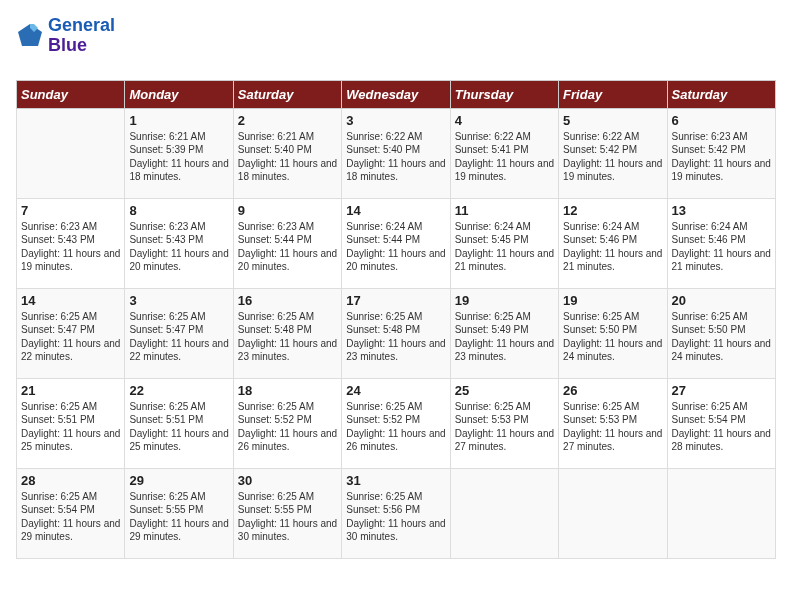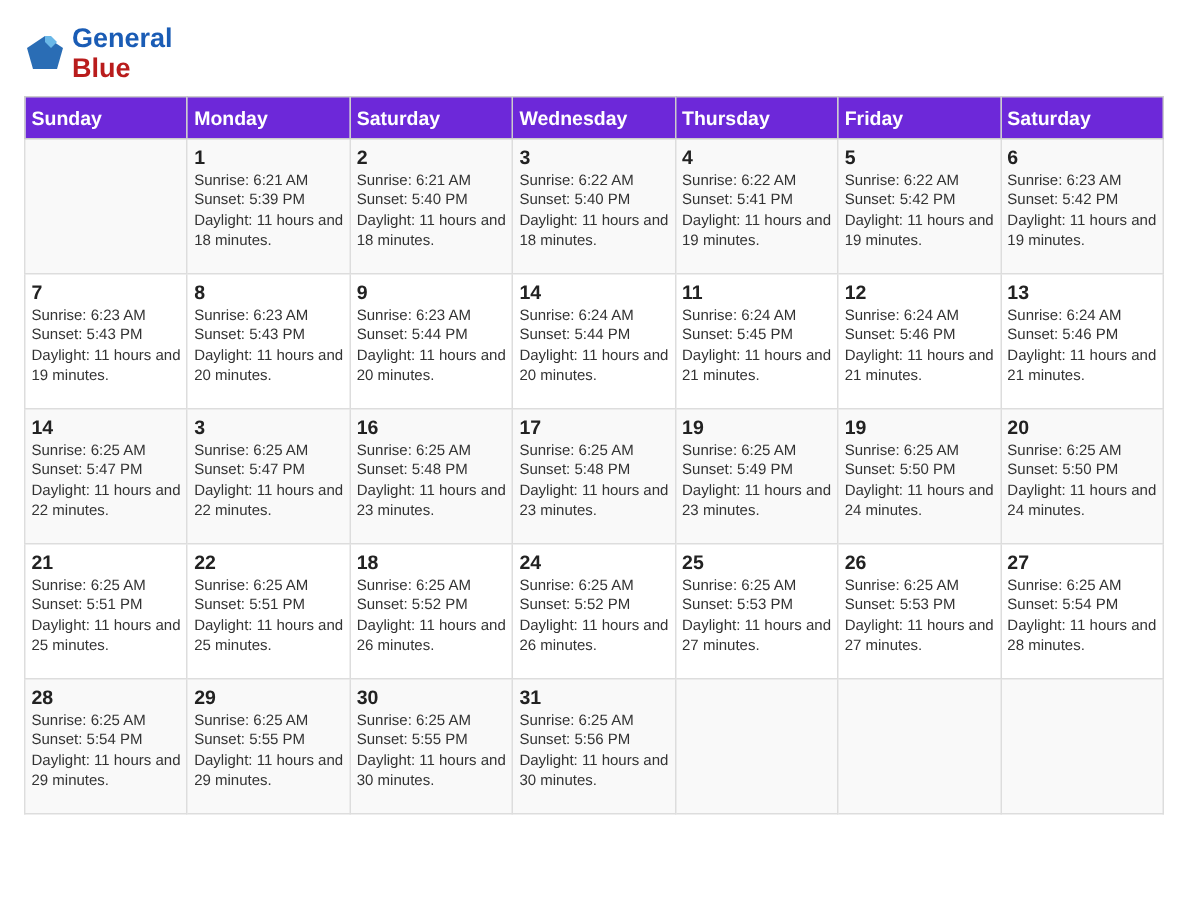--- a/index.html
+++ b/index.html
@@ -7,21 +7,21 @@
       font-family: Arial, sans-serif;
       background: #fff;
       width: 792px;
       min-height: 612px;
       padding: 16px;
     }
     .header {
       display: flex;
       justify-content: space-between;
       align-items: flex-start;
-      margin-bottom: 8px;
+      margin-bottom: 24px;
     }
     .logo {
       display: flex;
       align-items: center;
       gap: 4px;
     }
     .logo-text {
       font-size: 18px;
       font-weight: bold;
       color: #333;
@@ -41,22 +41,23 @@
     .subtitle {
       font-size: 16px;
       color: #555;
     }
     table {
       width: 100%;
       border-collapse: collapse;
       font-size: 11px;
     }
     thead tr {
-      background: #6d28d9;
+      background: #7f1d1d;
       color: #fff;
+      font-style: italic;
     }
     thead th {
       padding: 6px 4px;
       text-align: left;
       font-size: 13px;
       font-weight: bold;
       border: 1px solid #ccc;
     }
     tbody tr {
       vertical-align: top;
@@ -86,21 +87,21 @@
 
 <div class="header">
   <div class="logo">
     <svg class="logo-icon" viewBox="0 0 28 28">
       <polygon points="14,2 26,10 22,24 6,24 2,10" fill="#2a6db5"></polygon>
       <polygon points="18,2 26,10 22,6" fill="#4a9fd5"></polygon>
       <polygon points="14,2 18,2 22,6 18,10 14,6" fill="#6ab8e8"></polygon>
     </svg>
     <div class="logo-text">
       <div><span>General</span></div>
-      <div><span style="color:#b91c1c">Blue</span></div>
+      <div><span style="color:#4c1d95">Blue</span></div>
     </div>
   </div>
   <div class="title-block">
     <div class="main-title"></div>
     <div class="subtitle"></div>
   </div>
 </div>
 
 <table>
   <thead>

